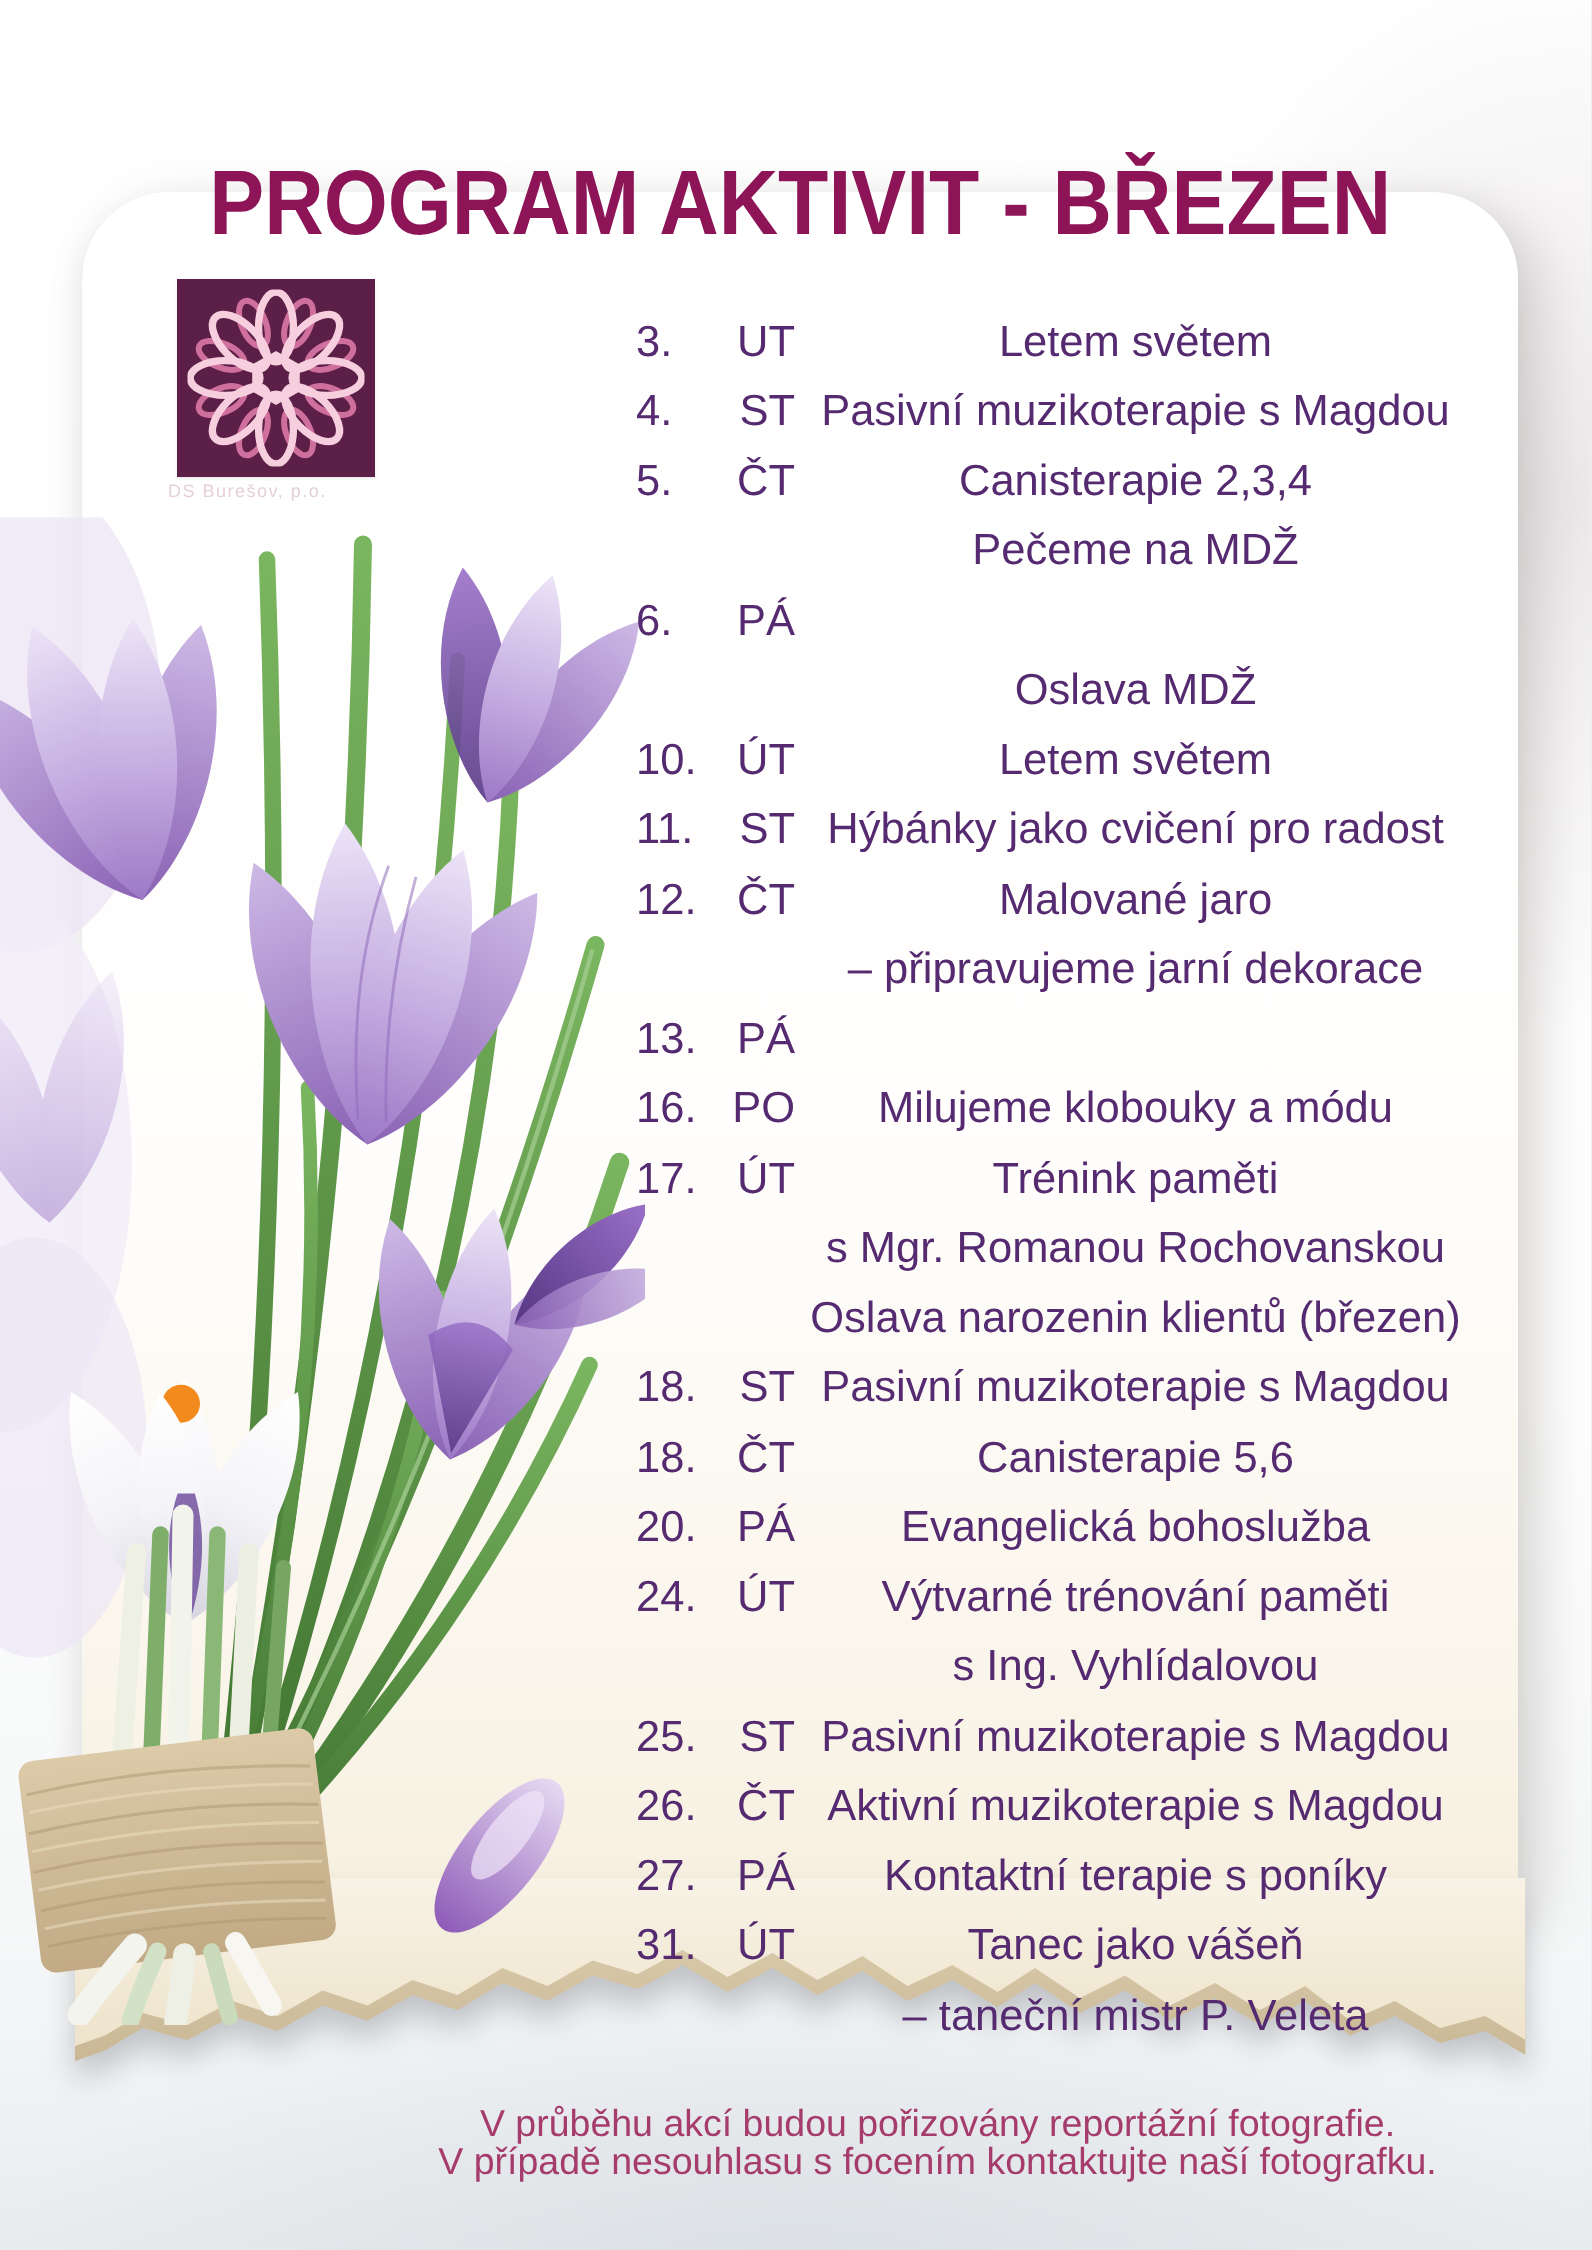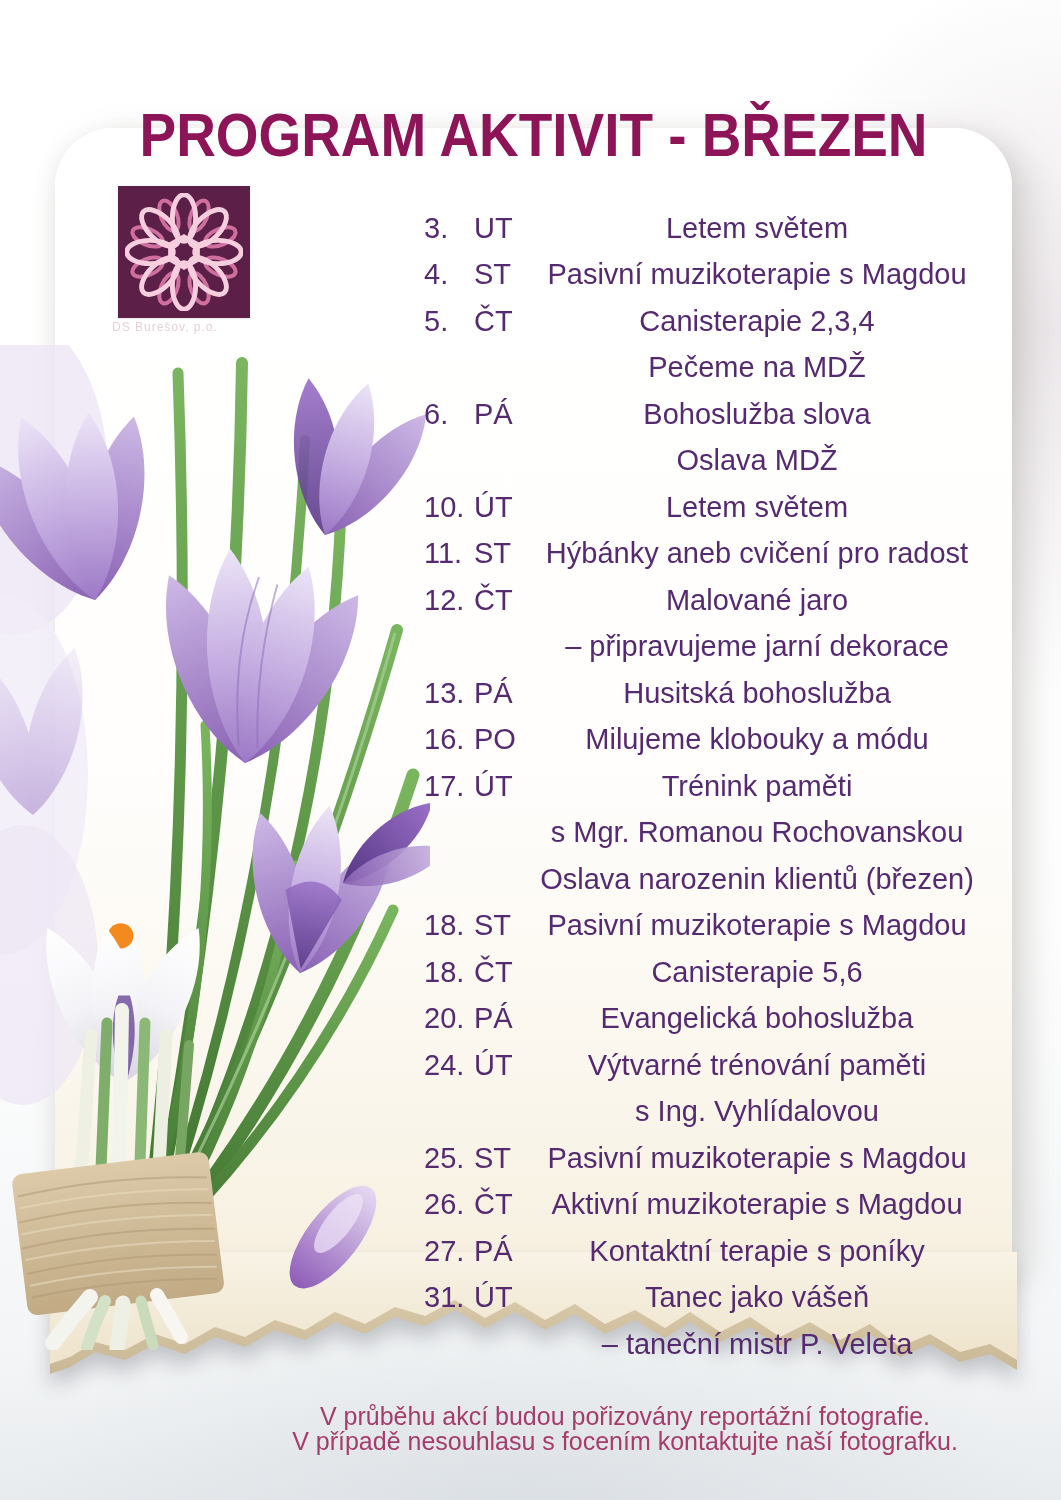--- a/index.html
+++ b/index.html
@@ -28,21 +28,21 @@
   }
   
   .logo{position:absolute;left:118px;top:186px;width:132px;height:132px;background:#5c1f47;
         display:flex;align-items:center;justify-content:center;box-shadow:0 1px 2px rgba(0,0,0,.1);}
   .logo-caption{position:absolute;left:112px;top:320px;width:150px;
     font-size:12px;letter-spacing:1px;color:rgba(205,168,188,.55);white-space:nowrap;}
   
   .schedule{position:absolute;left:424px;top:205px;width:560px;}
   .srow{display:flex;height:46.5px;align-items:center;font-size:29px;color:#552a70;white-space:nowrap;}
   .srow .num{width:50px;flex:none;}
-  .srow .day{width:56px;flex:none;}
+  .srow .day{width:56px;flex:none;text-align:right;}
   .srow .act{flex:1;text-align:center;}
   
   .footer{position:absolute;left:190px;top:1404px;width:870px;text-align:center;
     color:#a53c6c;font-size:25px;line-height:25px;}
   
   .bouquet{position:absolute;left:-5px;top:345px;}
 </style>
 </head>
 <body>
 
@@ -254,51 +254,49 @@
         <span class="act">Canisterapie 2,3,4</span>
       </div>
       <div class="srow">
         <span class="num"></span>
         <span class="day"></span>
         <span class="act">Pečeme na MDŽ</span>
       </div>
       <div class="srow">
         <span class="num">6.</span>
         <span class="day">PÁ</span>
-        <span class="act">Bohoslužba slova</span>
       </div>
       <div class="srow">
         <span class="num"></span>
         <span class="day"></span>
         <span class="act">Oslava MDŽ</span>
       </div>
       <div class="srow">
         <span class="num">10.</span>
         <span class="day">ÚT</span>
         <span class="act">Letem světem</span>
       </div>
       <div class="srow">
         <span class="num">11.</span>
         <span class="day">ST</span>
-        <span class="act">Hýbánky aneb cvičení pro radost</span>
+        <span class="act">Hýbánky jako cvičení pro radost</span>
       </div>
       <div class="srow">
         <span class="num">12.</span>
         <span class="day">ČT</span>
         <span class="act">Malované jaro</span>
       </div>
       <div class="srow">
         <span class="num"></span>
         <span class="day"></span>
         <span class="act">–  připravujeme jarní dekorace</span>
       </div>
       <div class="srow">
         <span class="num">13.</span>
         <span class="day">PÁ</span>
-        <span class="act">Husitská bohoslužba</span>
       </div>
       <div class="srow">
         <span class="num">16.</span>
         <span class="day">PO</span>
         <span class="act">Milujeme klobouky a módu</span>
       </div>
       <div class="srow">
         <span class="num">17.</span>
         <span class="day">ÚT</span>
         <span class="act">Trénink paměti</span>

